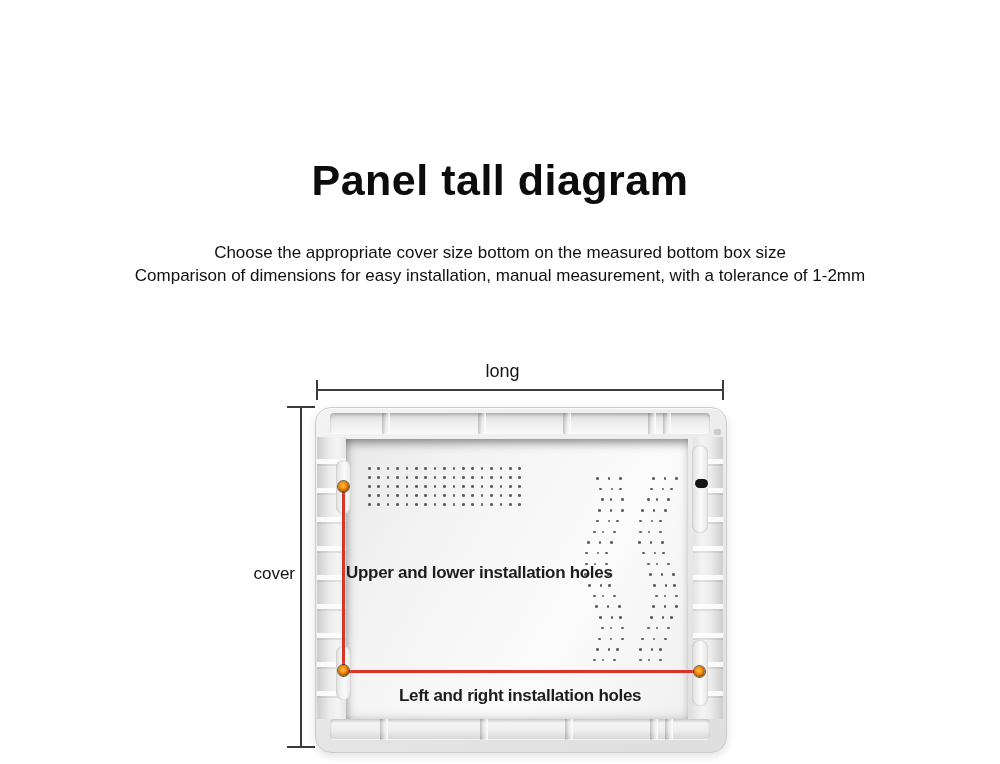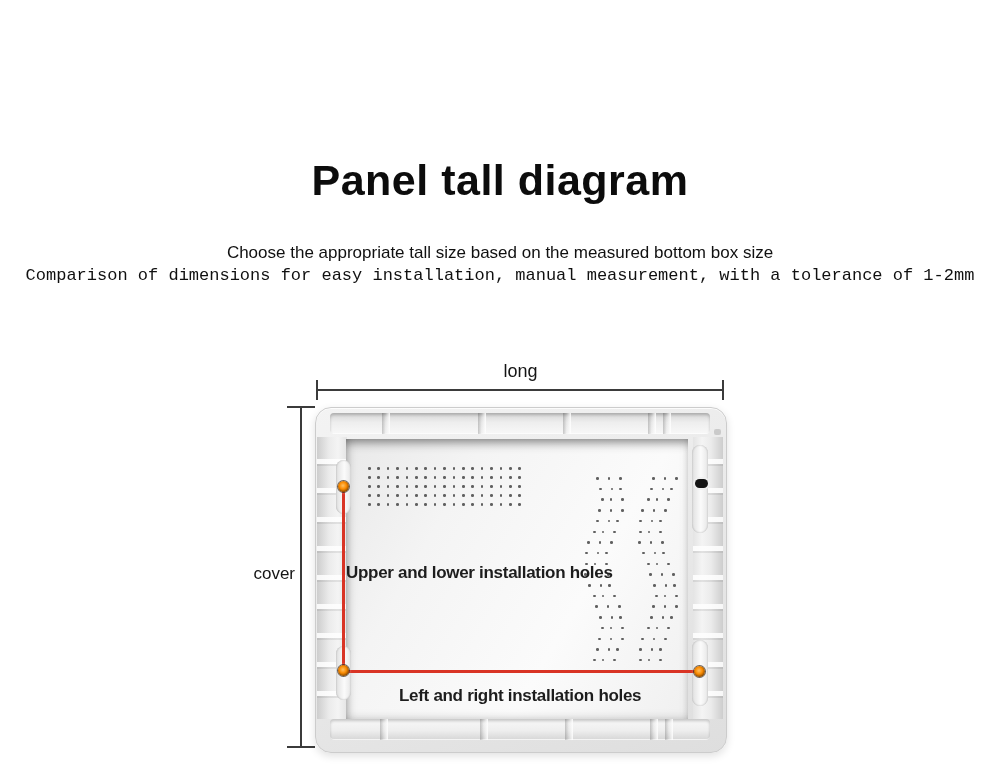--- a/index.html
+++ b/index.html
@@ -5,28 +5,28 @@
   html,body{margin:0;padding:0;background:#fff;}
   .stage{position:relative;width:1000px;height:764px;background:#ffffff;overflow:hidden;
          font-family:"Liberation Sans",sans-serif;color:#000;}
 
   
   .title{position:absolute;left:0;top:156px;width:1000px;margin:0;text-align:center;
          font-size:43px;font-weight:700;color:#0c0c0c;letter-spacing:.5px;}
   .sub{position:absolute;left:0;width:1000px;margin:0;text-align:center;
        font-size:17px;font-weight:400;color:#101010;}
   .sub1{top:243px;}
-  .sub2{top:266px;font-family:Liberation Mono, monospace;}
+  .sub2{top:266px;}
 
   
   .dim{position:absolute;background:#3b3b3b;}
   .dim-long{left:317px;top:389px;width:407px;height:2px;}
   .tick-long-l{left:316px;top:380px;width:2px;height:20px;}
   .tick-long-r{left:722px;top:380px;width:2px;height:20px;}
-  .label-long{position:absolute;left:317px;top:361px;width:407px;text-align:center;
+  .label-long{position:absolute;left:299px;top:361px;width:407px;text-align:center;
               font-size:18px;color:#141414;}
   .dim-tall{left:300px;top:407px;width:2px;height:341px;}
   .tick-tall-t{left:287px;top:406px;width:28px;height:2px;}
   .tick-tall-b{left:287px;top:746px;width:28px;height:2px;}
   .label-tall{position:absolute;left:252px;top:564px;width:43px;text-align:right;
               font-size:17px;color:#141414;}
 
   
   .panel{position:absolute;left:315px;top:407px;width:410px;height:344px;border-radius:16px;
          background:linear-gradient(160deg,#f3f3f3 0%,#e9e9e9 50%,#dedede 100%);
@@ -88,21 +88,21 @@
                letter-spacing:-.3px;white-space:nowrap;}
   .label-upper{left:346px;top:563px;}
   .label-lower{left:399px;top:686px;}
 </style>
 </head>
 <body>
 
 <div class="stage">
 
   <h1 class="title">Panel tall diagram</h1>
-  <p class="sub sub1">Choose the appropriate tall size based on the measured bottom box size</p>
+  <p class="sub sub1">Choose the appropriate cover size bottom on the measured bottom box size</p>
   <p class="sub sub2">Comparison of dimensions for easy installation, manual measurement, with a tolerance of 1-2mm</p>
 
   <div class="dim dim-long" style="background: rgb(59, 59, 59);"></div>
   <div class="dim tick-long-l" style="background: rgb(59, 59, 59);"></div>
   <div class="dim tick-long-r" style="background: rgb(59, 59, 59);"></div>
   <div class="label-long">long</div>
 
   <div class="dim dim-tall" style="background: rgb(59, 59, 59);"></div>
   <div class="dim tick-tall-t" style="background: rgb(59, 59, 59);"></div>
   <div class="dim tick-tall-b" style="background: rgb(59, 59, 59);"></div>

